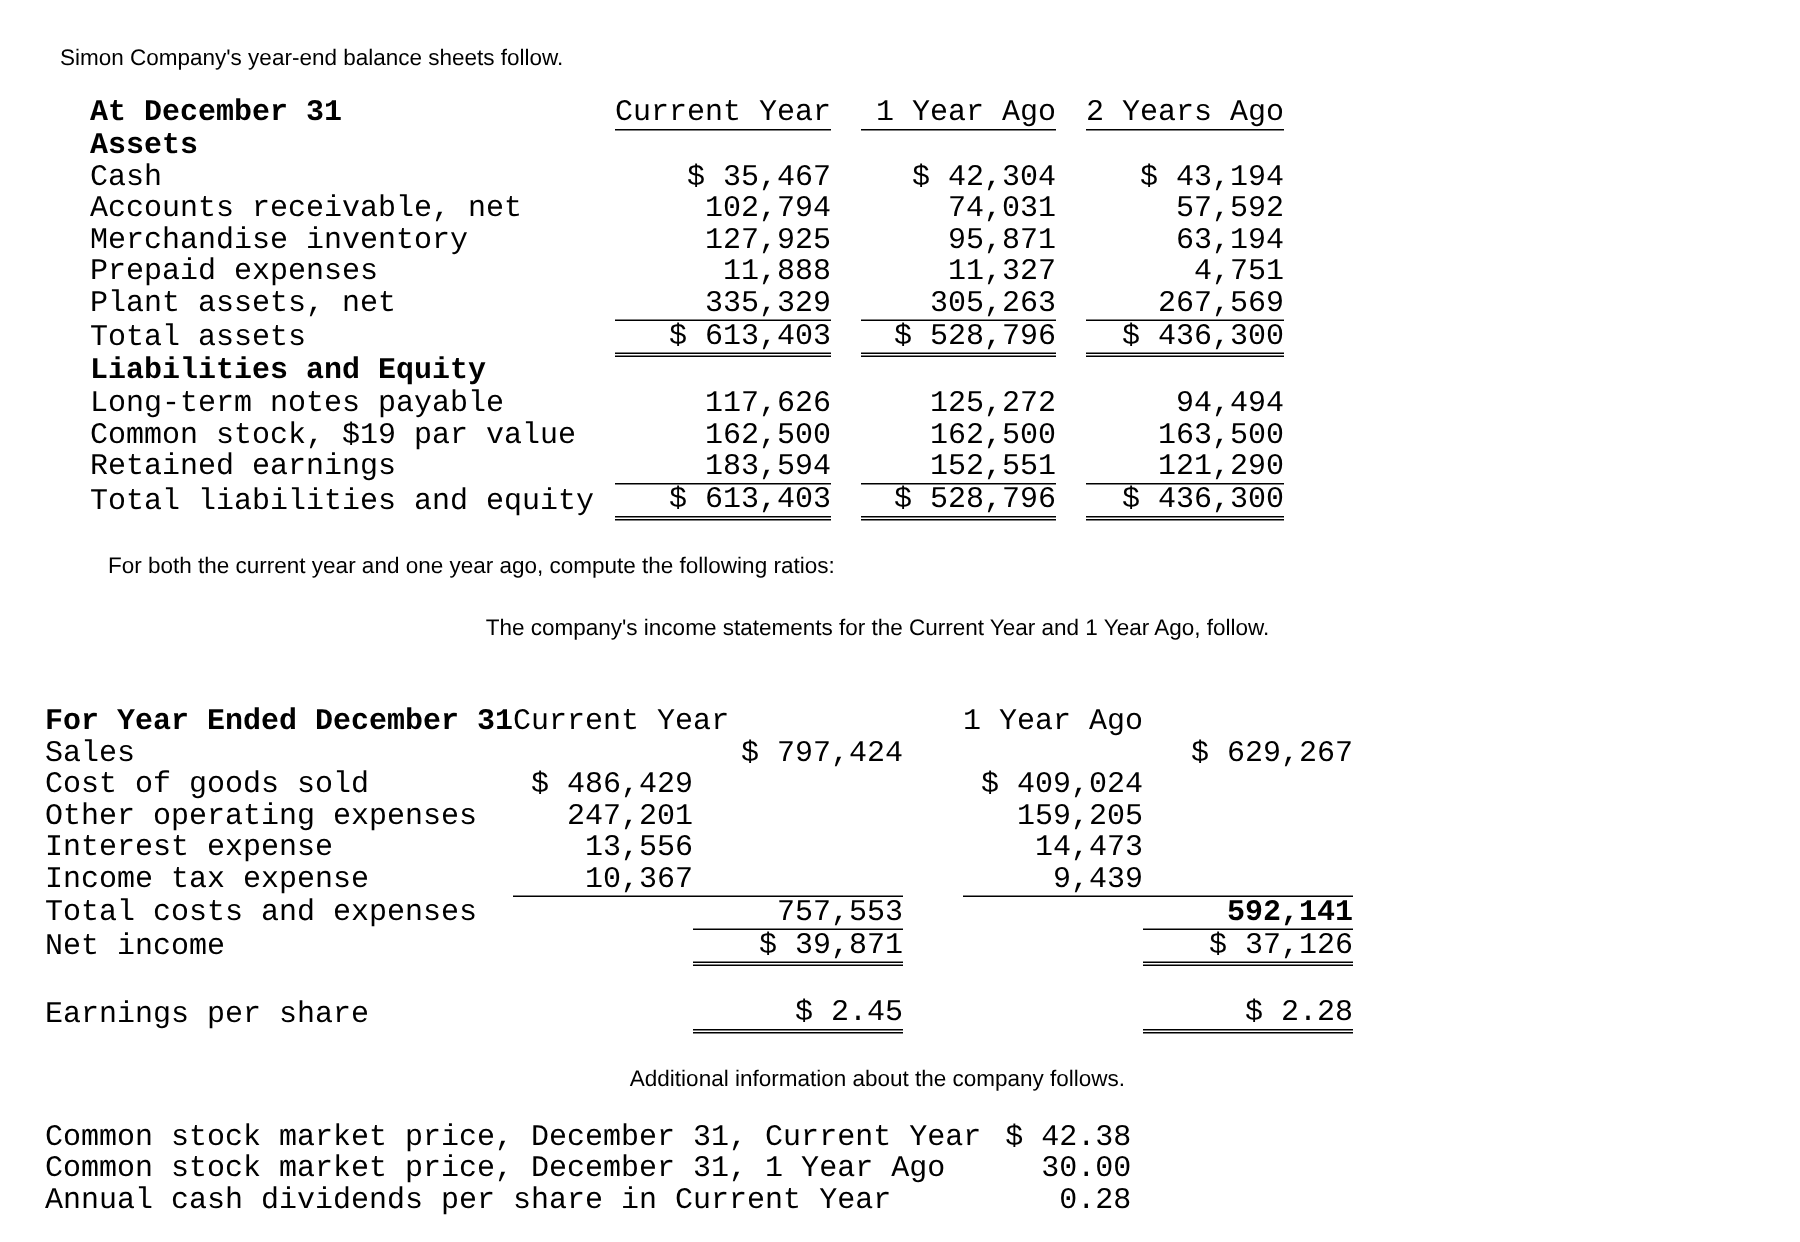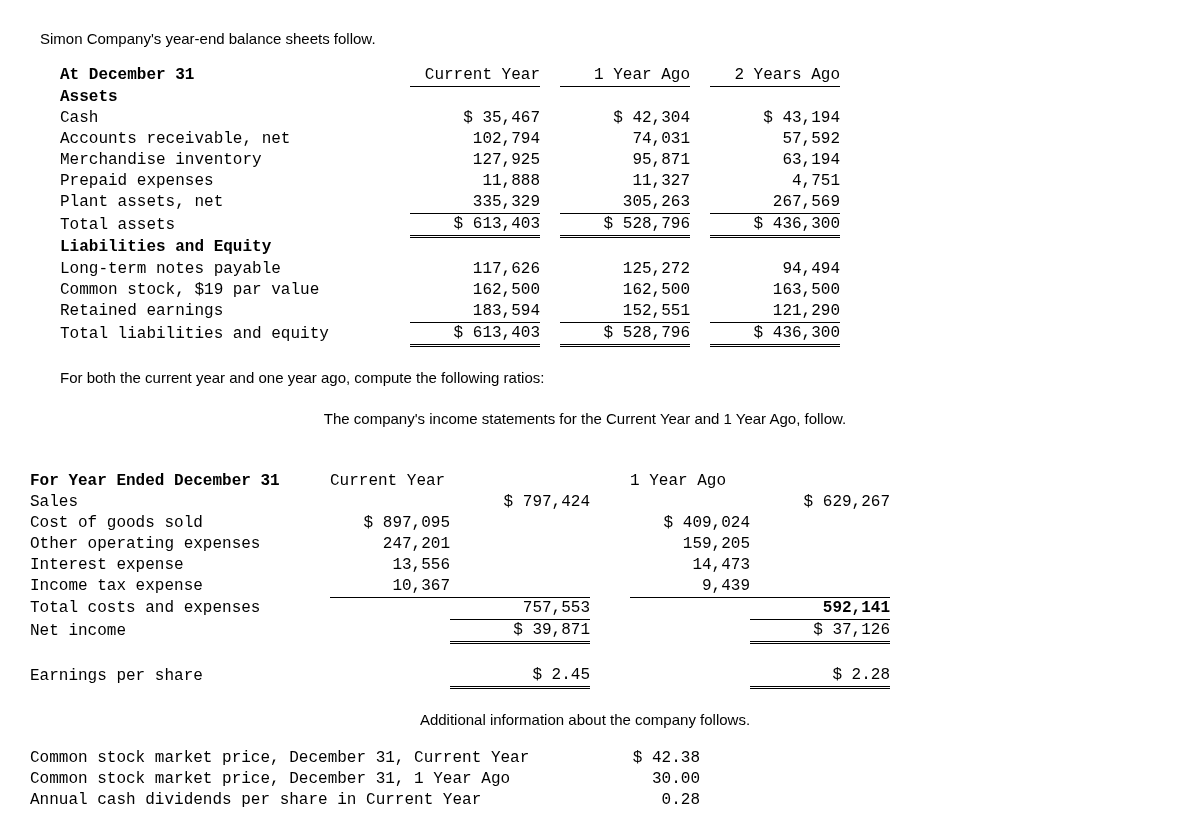--- a/index.html
+++ b/index.html
@@ -15,37 +15,37 @@
     padding: 30px 40px 0 40px;
   }
   .inner {
     padding-left: 20px;
   }
   .intro {
     margin-bottom: 18px;
   }
   .mono {
     font-family: "Courier New", Courier, monospace;
-    font-size: 16px;
+    font-size: 20px;
     border-collapse: collapse;
   }
   .bs-table td {
     padding: 0 0;
     height: 21px;
     line-height: 21px;
     white-space: pre;
   }
   td.label { width: 350px; }
   td.col   { width: 130px; text-align: right; }
   td.gap   { width: 20px; }
   .bold { font-weight: bold; }
   .single-top { border-top: 1.2px solid #000; }
   .double-bottom { border-bottom: 3px double #000; }
   .text-block {
-    margin: 22px 0 24px 0;
+    margin: 22px 0 24px 12px;
   }
   .wide-text {
     margin-left: -30px;
     margin-bottom: 20px;
     text-align: center;
   }
   .is-table td {
     padding: 0;
     height: 21px;
     line-height: 21px;
@@ -207,21 +207,21 @@
       <td class="is-sub"></td>
       <td class="is-tot">$ 797,424</td>
       <td class="is-gap"></td>
       <td class="is-sub"></td>
       <td class="is-tot">$ 629,267</td>
     </tr>
     </tbody>
       <tbody id="is-exp">
         <tr>
           <td class="is-label">Cost of goods sold</td>
-          <td class="is-sub">$ 897,095</td>
+          <td class="is-sub">$ 486,429</td>
           <td class="is-tot"></td>
           <td class="is-gap"></td>
           <td class="is-sub">$ 409,024</td>
           <td class="is-tot"></td>
         </tr>
         <tr>
           <td class="is-label">Other operating expenses</td>
           <td class="is-sub">247,201</td>
           <td class="is-tot"></td>
           <td class="is-gap"></td>

